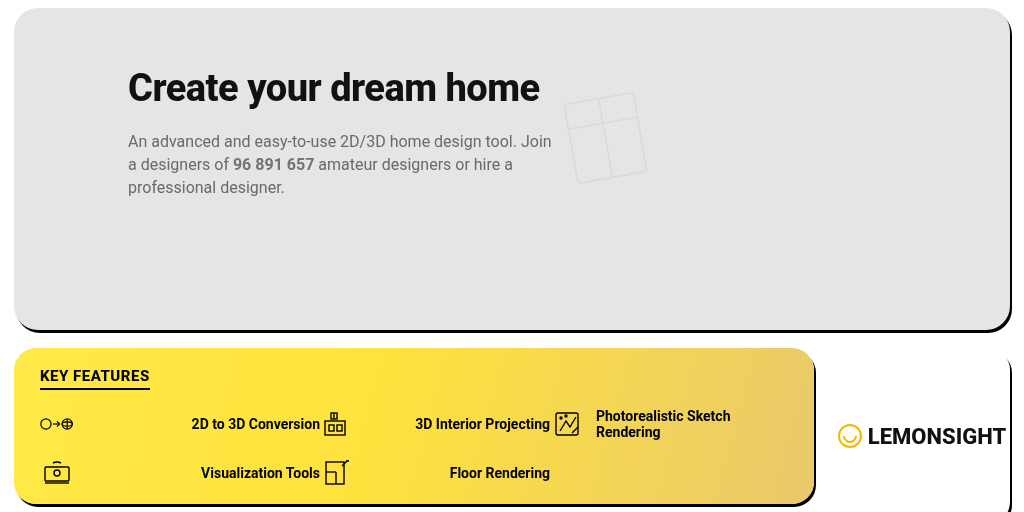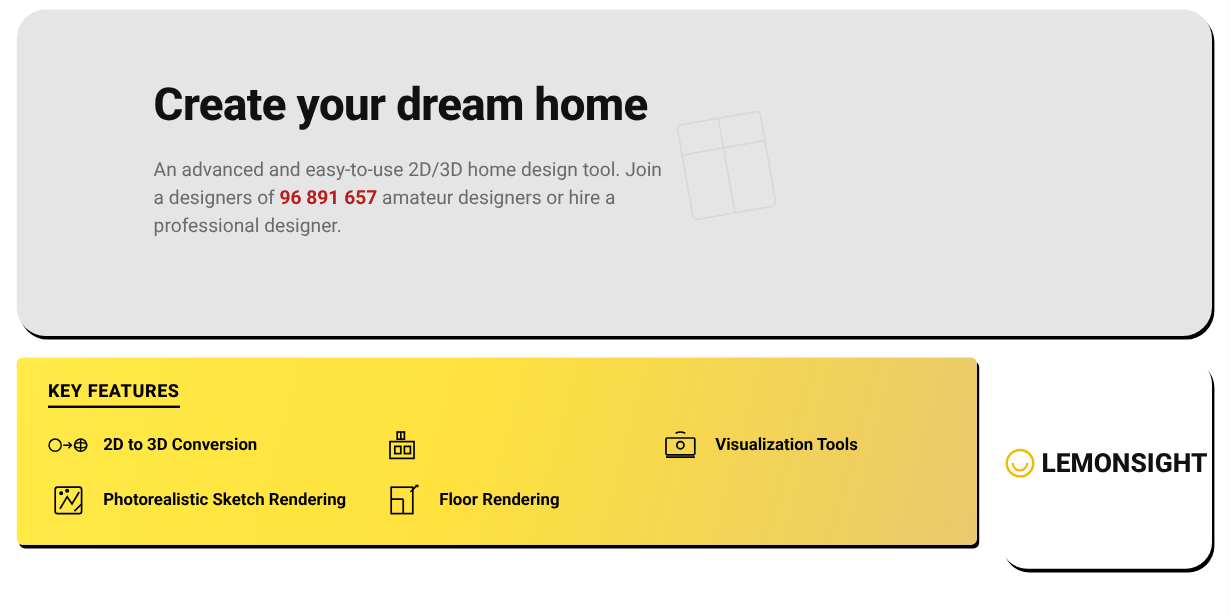--- a/index.html
+++ b/index.html
@@ -6,58 +6,58 @@
 body {
   width: 1024px;
   height: 512px;
   background: #fff;
   font-family: -apple-system, BlinkMacSystemFont, "Segoe UI", Roboto, Arial, sans-serif;
   padding: 8px 14px;
   overflow: hidden;
 }
 .hero {
   width: 996px;
-  height: 272px;
+  height: 322px;
   background: #e5e5e5;
   border-radius: 24px;
   box-shadow: 2px 3px 0 #000;
   padding: 58px 0 0 114px;
   position: relative;
   margin-bottom: 18px;
 }
 .hero h1 {
   font-size: 38px;
   font-weight: 800;
   color: #111;
   letter-spacing: -0.5px;
   margin-bottom: 20px;
 }
 .hero p {
   font-size: 16px;
   color: #6a6a6a;
   line-height: 1.45;
   max-width: 430px;
 }
-.hero p .bold { font-weight: 700; color: #b91c1c; }
+.hero p .bold { font-weight: 700; color: #737373; }
 .hero .watermark {
   position: absolute;
   right: 360px;
   top: 70px;
   opacity: 0.05;
   transform: rotate(-10deg);
 }
 .row {
   display: flex;
   gap: 20px;
 }
 .features {
   width: 800px;
   height: 156px;
   background: linear-gradient(105deg, #ffea47 0%, #ffe23d 45%, #e9c96b 100%);
-  border-radius: 5px;
+  border-radius: 22px;
   box-shadow: 2px 3px 0 #000;
   padding: 18px 26px 0 26px;
 }
 .features-title {
   font-size: 15px;
   font-weight: 800;
   letter-spacing: 0.5px;
   border-bottom: 2px solid #000;
   display: inline-block;
   padding-bottom: 3px;
@@ -65,20 +65,21 @@
 }
 .feature-grid {
   display: grid;
   grid-template-columns: 280px 230px 220px;
   row-gap: 20px;
 }
 .feature {
   display: flex;
   align-items: center;
   gap: 12px;
+  justify-content: space-between;
 }
 .feature-icon {
   width: 34px;
   height: 26px;
   display: flex;
   align-items: center;
   justify-content: center;
   flex-shrink: 0;
 }
 .feature-label {
@@ -162,46 +163,47 @@
       <div class="feature">
         <span class="feature-icon">
           <svg width="28" height="26" viewBox="0 0 28 26">
               <rect x="2" y="10" width="20" height="14"></rect>
               <rect x="6" y="14" width="5" height="6"></rect>
               <rect x="14" y="14" width="5" height="6"></rect>
               <rect x="8" y="2" width="6" height="6"></rect>
               <line x1="11" y1="2" x2="11" y2="8"></line>
             </svg>
         </span>
-      </div>
-      <div class="feature">
-        <span class="feature-icon">
-          <svg width="28" height="24" viewBox="0 0 28 24">
-              <rect x="2" y="6" width="24" height="14" rx="1"></rect>
-              <line x1="2" y1="22" x2="26" y2="22"></line>
-              <path d="M10 2 Q14 0 18 2"></path>
-              <circle cx="14" cy="12" r="3"></circle>
-            </svg>
-        </span>
-        <span class="feature-label">Visualization Tools</span>
+        <span class="feature-label">3D Interior Projecting</span>
       </div>
       <div class="feature">
         <span class="feature-icon">
           <svg width="26" height="26" viewBox="0 0 26 26">
               <rect x="2" y="2" width="22" height="22" rx="2"></rect>
               <path d="M6 20 L12 10 L16 16 L22 6"></path>
               <circle cx="7" cy="7" r="1" fill="#000"></circle>
               <circle cx="12" cy="5" r="1" fill="#000"></circle>
               <line x1="18" y1="22" x2="24" y2="16"></line>
             </svg>
         </span>
         <span class="feature-label">Photorealistic Sketch Rendering</span>
       </div>
       <div class="feature">
         <span class="feature-icon">
+          <svg width="28" height="24" viewBox="0 0 28 24">
+              <rect x="2" y="6" width="24" height="14" rx="1"></rect>
+              <line x1="2" y1="22" x2="26" y2="22"></line>
+              <path d="M10 2 Q14 0 18 2"></path>
+              <circle cx="14" cy="12" r="3"></circle>
+            </svg>
+        </span>
+        <span class="feature-label">Visualization Tools</span>
+      </div>
+      <div class="feature">
+        <span class="feature-icon">
           <svg width="26" height="26" viewBox="0 0 26 26">
               <rect x="2" y="2" width="18" height="22"></rect>
               <line x1="2" y1="12" x2="12" y2="12"></line>
               <line x1="12" y1="12" x2="12" y2="24"></line>
               <line x1="18" y1="6" x2="24" y2="0"></line>
               <polyline points="22,0 24,0 24,2"></polyline>
             </svg>
         </span>
         <span class="feature-label">Floor Rendering</span>
       </div>

